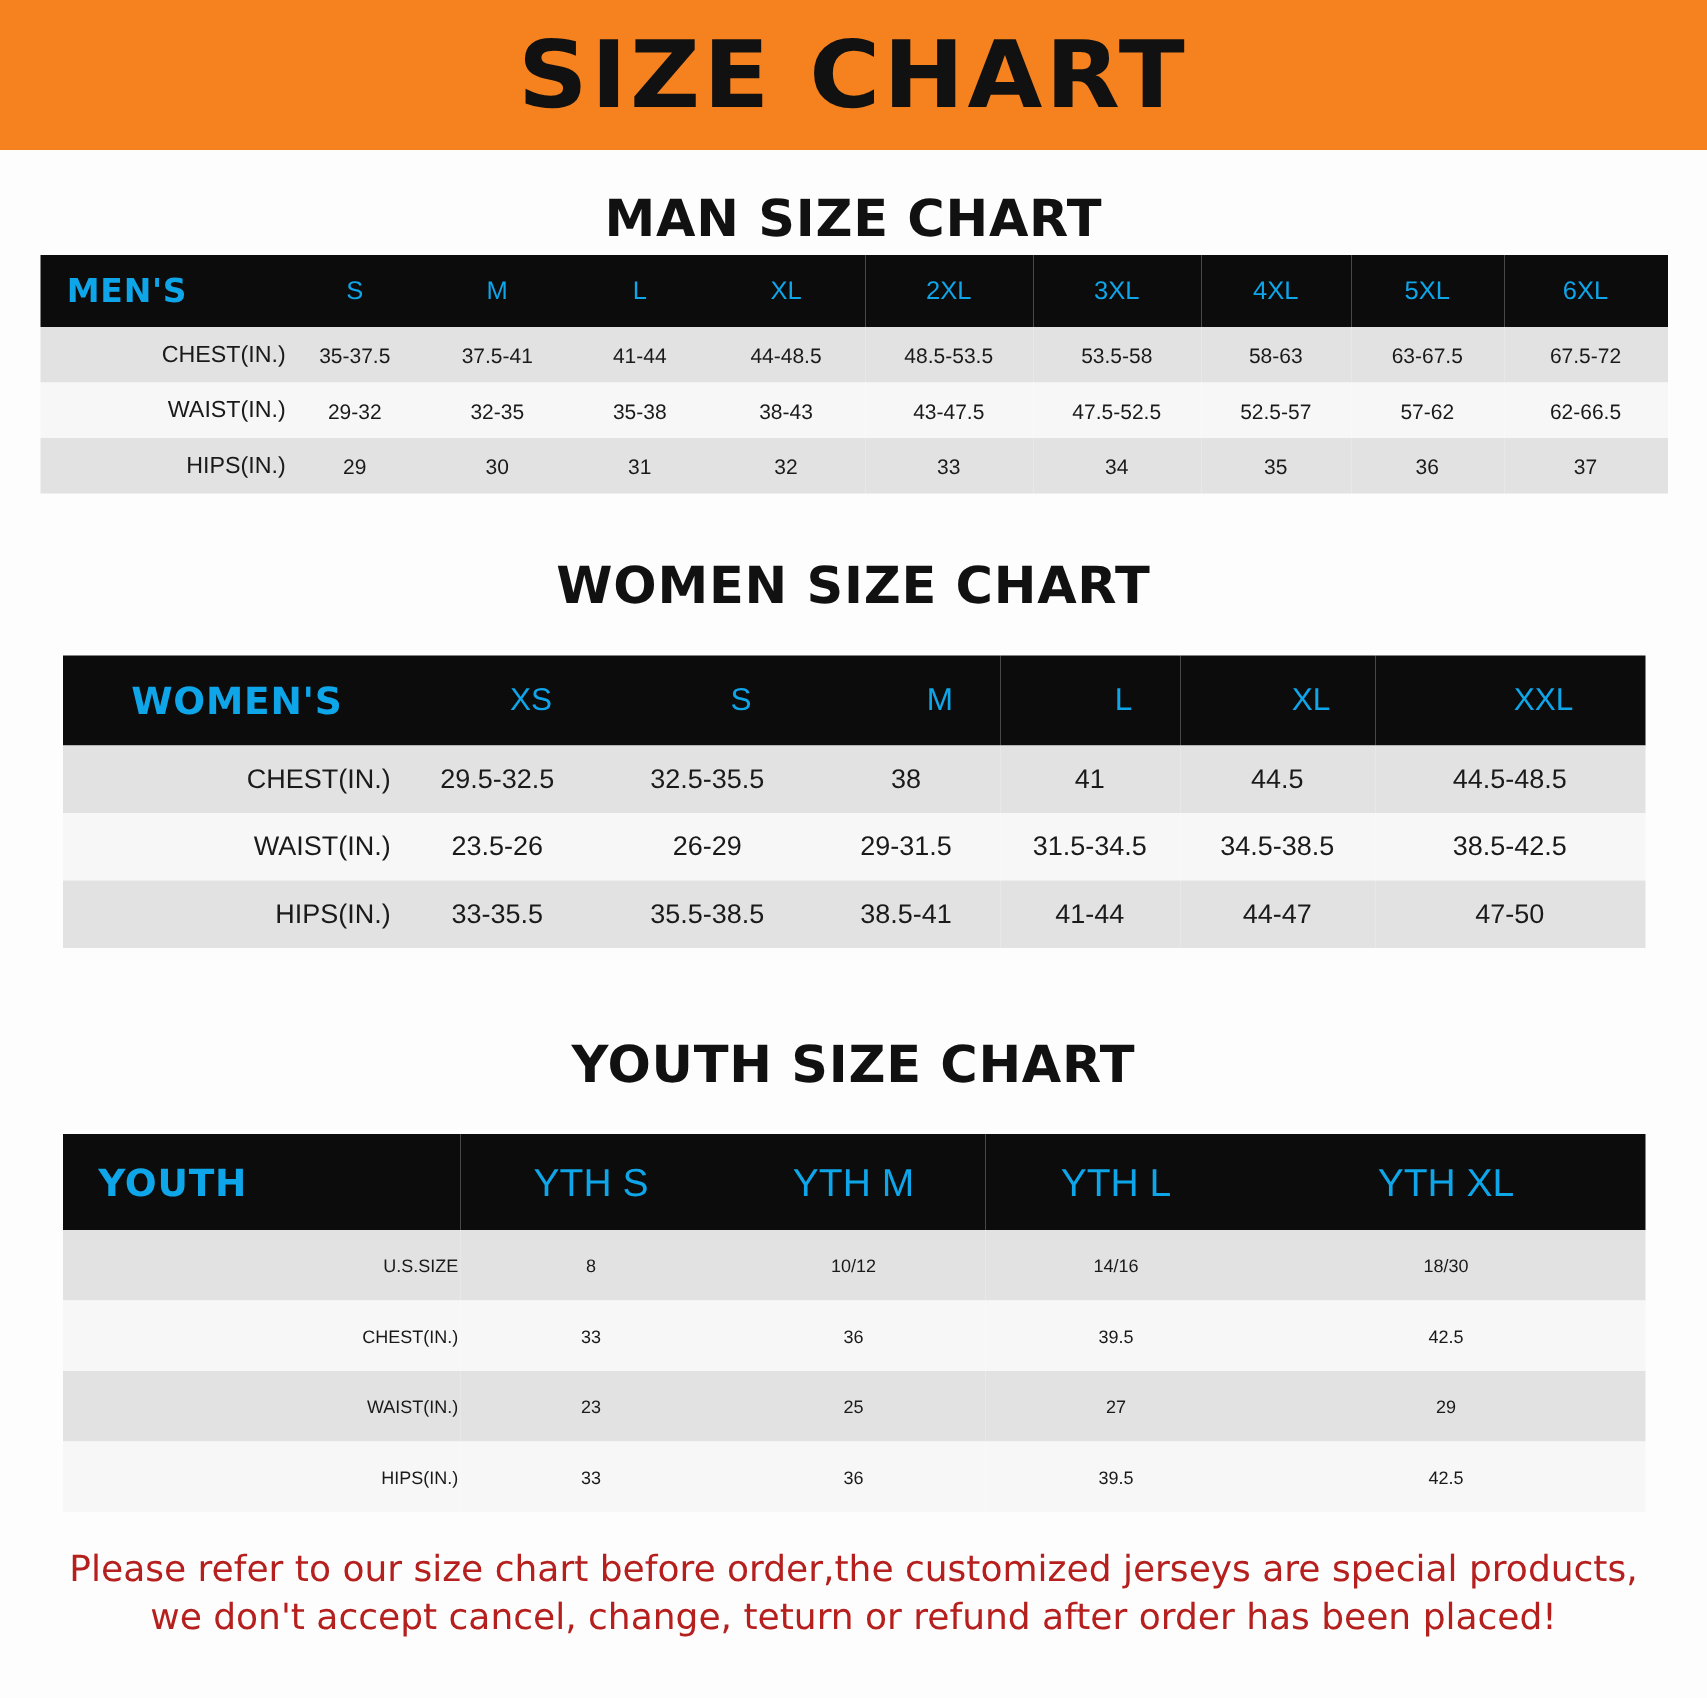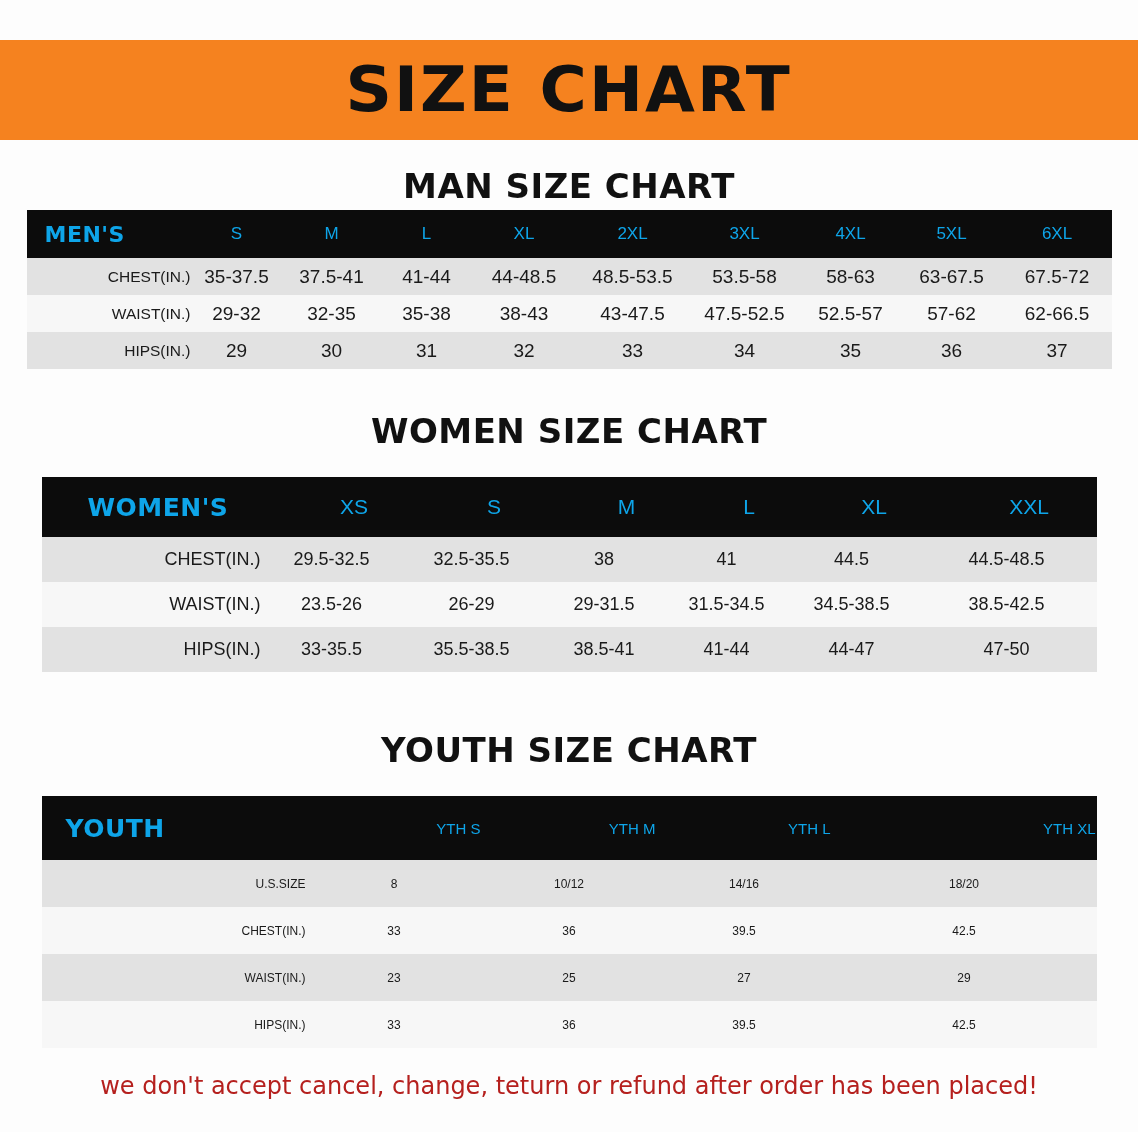--- a/index.html
+++ b/index.html
@@ -20,21 +20,20 @@
     position: relative;
     background: #fdfdfd;
   }
   
   .banner {
     height: 100px;
     background: #f5821f;
     display: flex;
     align-items: center;
     justify-content: center;
-    margin-top: 40px;
   }
   .banner-title {
     font-family: "DejaVu Sans", sans-serif;
     font-weight: bold;
     font-size: 62px;
     letter-spacing: 2px;
     color: #111;
     line-height: 1;
     transform: scaleX(1.04);
   }
@@ -77,32 +76,32 @@
   .row-label {
     text-align: right;
   }
   .row-alt { background: #e2e2e2; }
   .row-plain { background: #f7f7f7; }
 
   
   #men-table { width: 1055px; }
   #men-table thead th { height: 46px; font-size: 17px; }
   #men-table thead th.hdr-label { font-size: 22px; }
-  #men-table tbody td { height: 35px; font-size: 19px; }
+  #men-table tbody td { height: 35px; font-size: 14px; }
   #men-table tbody td.row-label { font-size: 15.5px; }
 
   
   #women-table { width: 1055px; }
   #women-table thead th { height: 58px; font-size: 21px; padding-left: 46px; }
   #women-table thead th.hdr-label { font-size: 25px; }
   #women-table tbody td { height: 43px; font-size: 18px; }
 
   
   #youth-table { width: 1055px; }
-  #youth-table thead th { height: 62px; font-size: 15px; text-align: right; }
+  #youth-table thead th { height: 62px; font-size: 26px; }
   #youth-table thead th.hdr-label { font-size: 25px; padding-left: 24px; }
   #youth-table tbody td { height: 45px; font-size: 12px; }
 
   
   .note {
     margin: 22px 40px 0 40px;
     text-align: center;
     color: #b5201e;
     font-family: "DejaVu Sans", sans-serif;
     font-size: 24px;
@@ -260,21 +259,21 @@
         <th>YTH L</th>
         <th>YTH XL</th>
       </tr>
     </thead>
     <tbody>
       <tr class="row-alt">
         <td class="row-label">U.S.SIZE</td>
         <td>8</td>
         <td>10/12</td>
         <td>14/16</td>
-        <td>18/20</td>
+        <td>18/30</td>
       </tr>
       <tr class="row-plain">
         <td class="row-label">CHEST(IN.)</td>
         <td>33</td>
         <td>36</td>
         <td>39.5</td>
         <td>42.5</td>
       </tr>
       <tr class="row-alt">
         <td class="row-label">WAIST(IN.)</td>
@@ -287,16 +286,17 @@
         <td class="row-label">HIPS(IN.)</td>
         <td>33</td>
         <td>36</td>
         <td>39.5</td>
         <td>42.5</td>
       </tr>
     </tbody>
   </table>
 
   <div class="note">
+    <span>Please refer to our size chart before order,the customized jerseys are special products,</span>
     <span>we don't accept cancel, change, teturn or refund after order has been placed!</span>
   </div>
 
 </div>
 
 </body></html>

